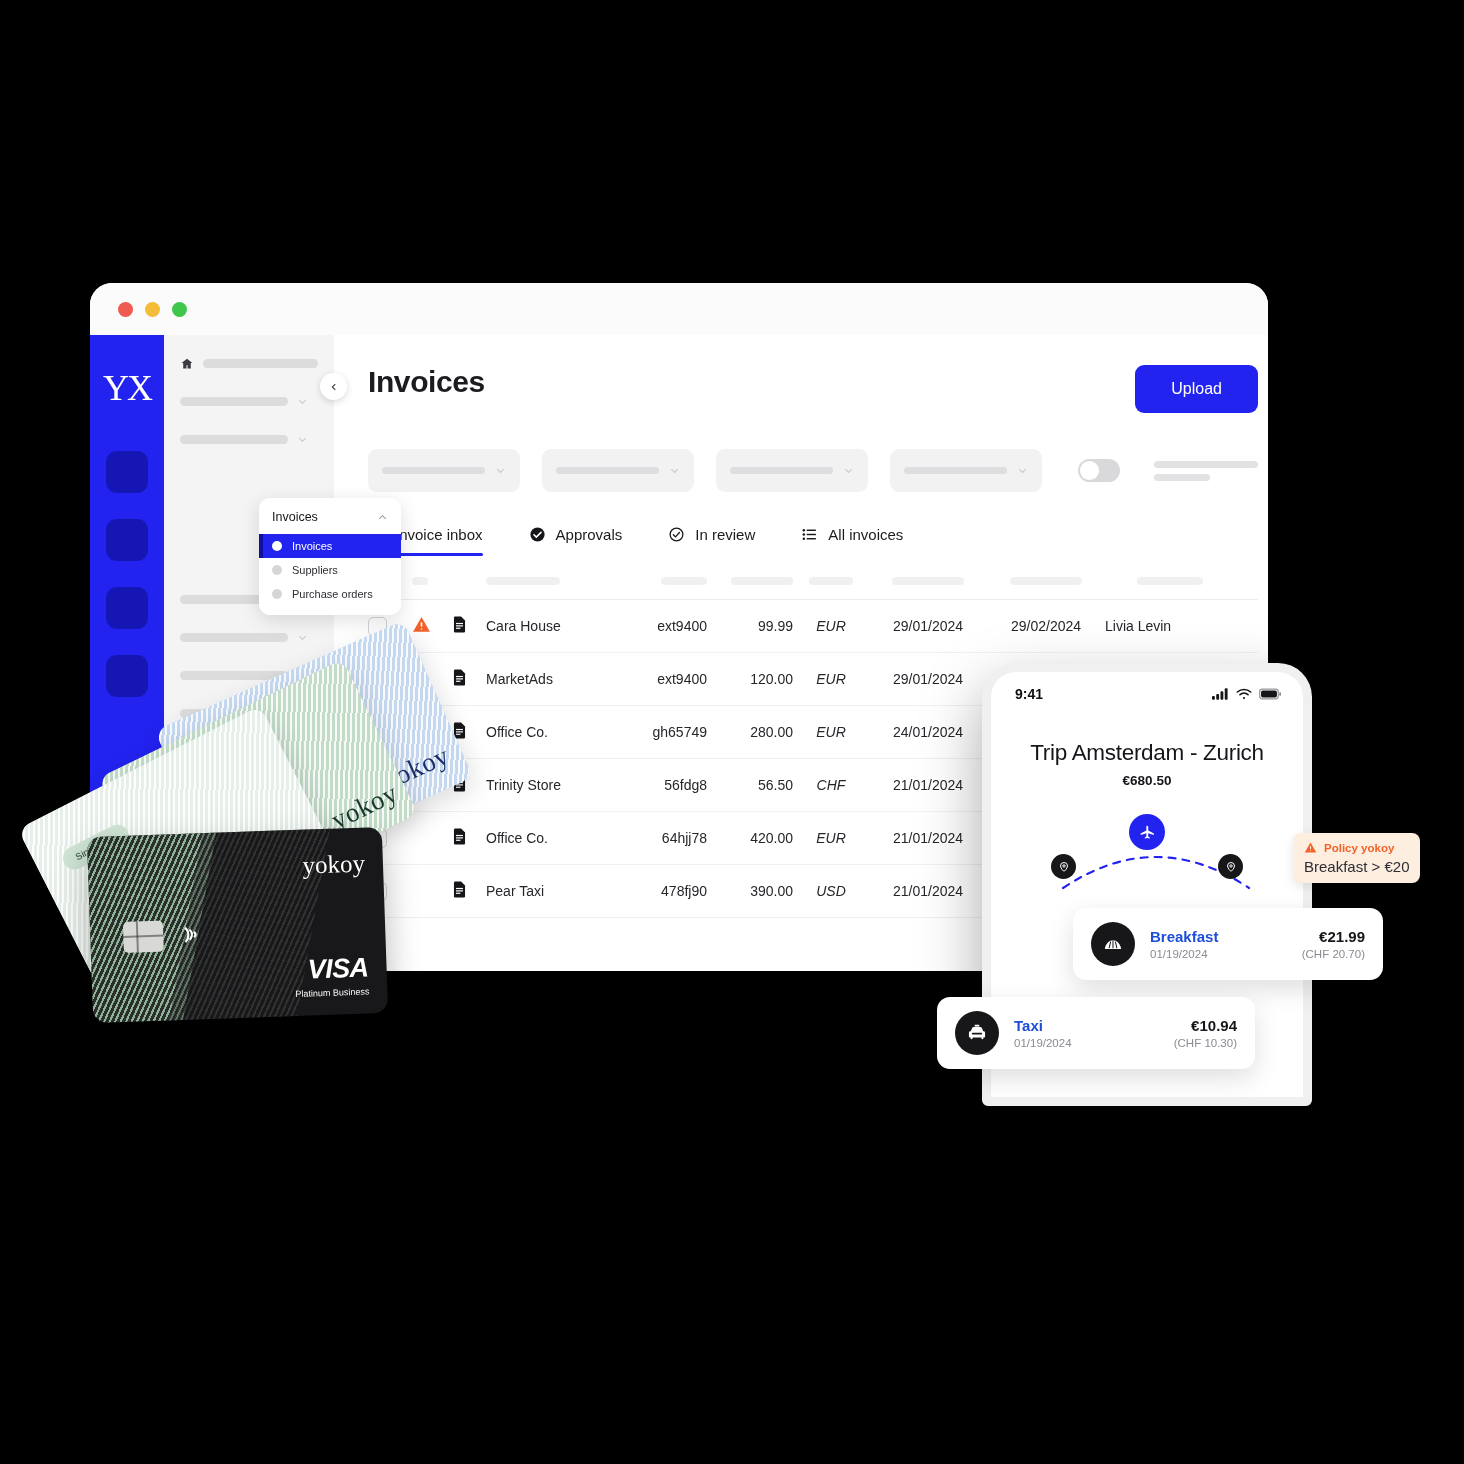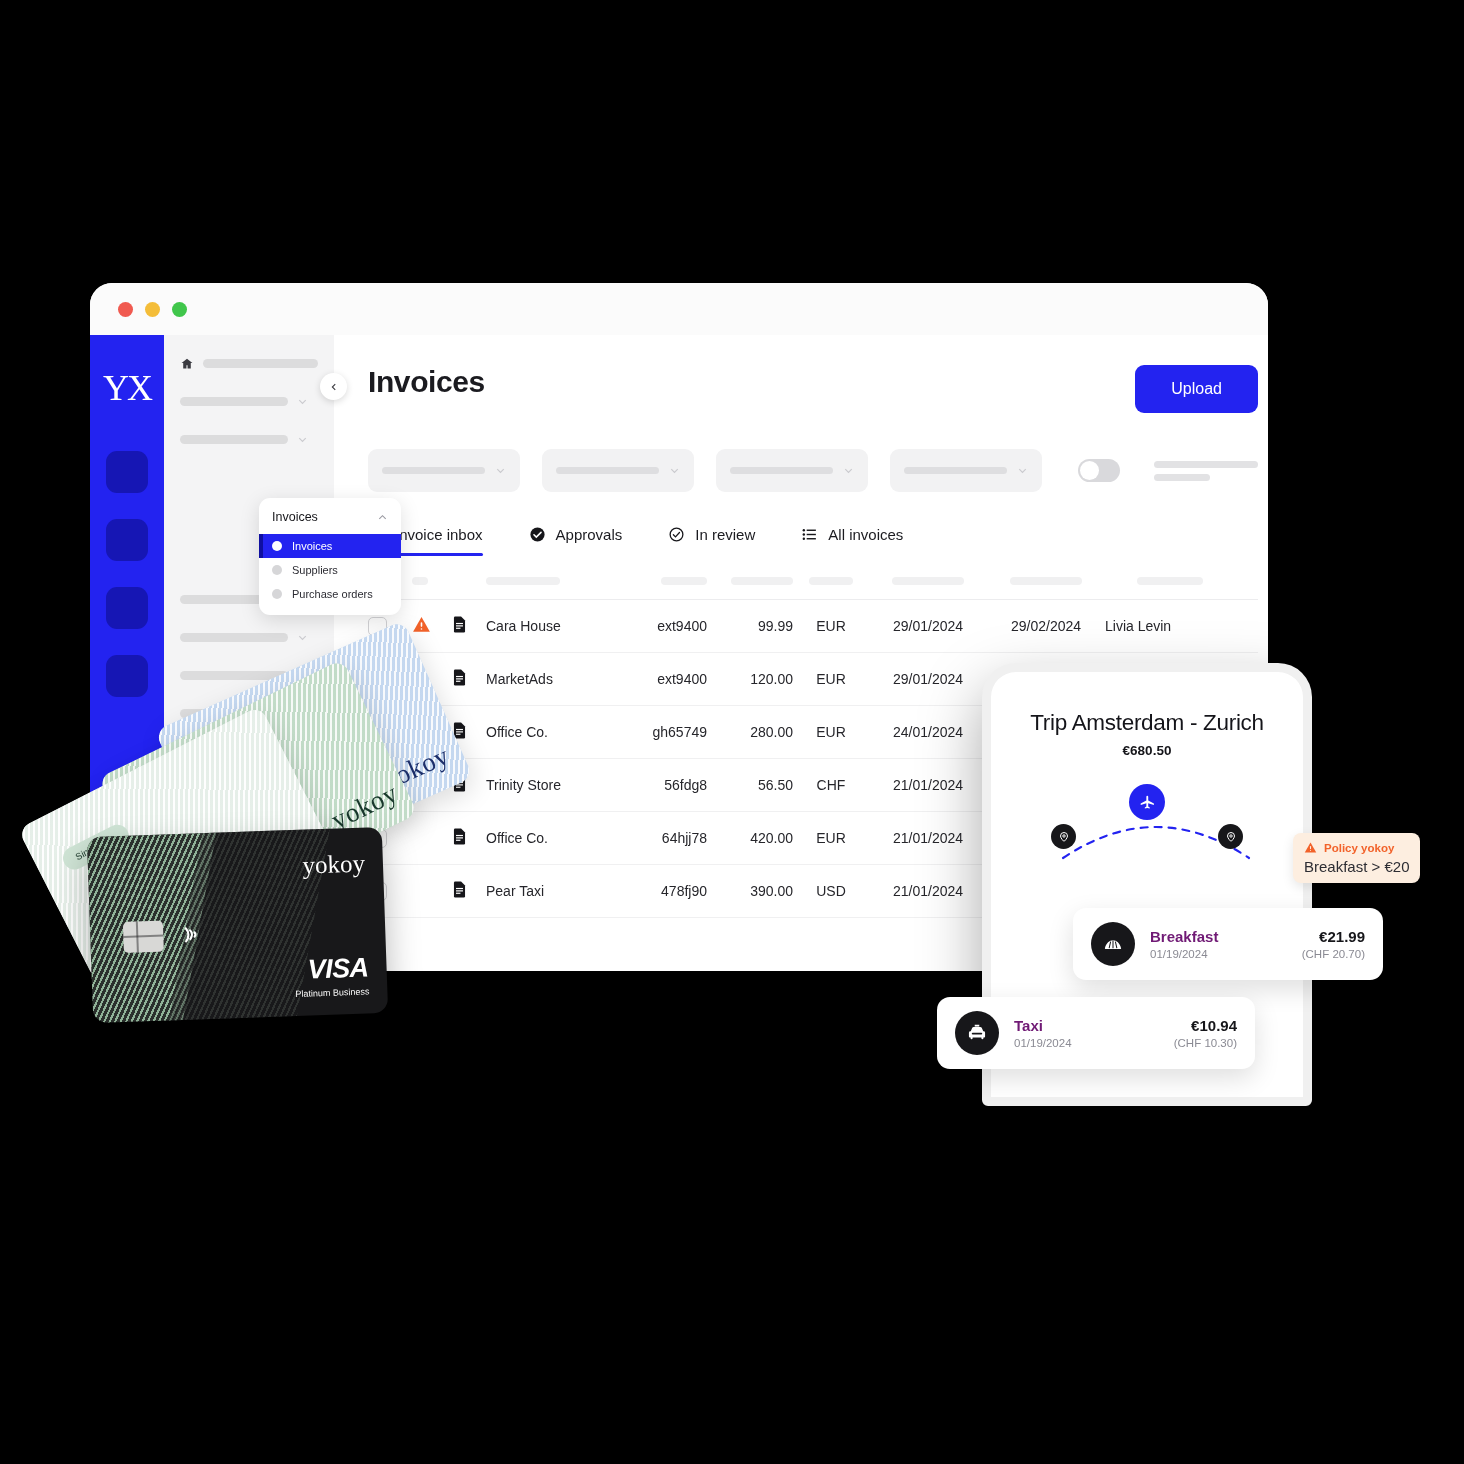--- a/index.html
+++ b/index.html
@@ -138,21 +138,21 @@
     display: flex; align-items: center; height: 53px;
     border-bottom: 1px solid #f0f0f1; font-size: 14px; color: #26262b;
   }
   .c-chk { width: 44px; flex: 0 0 44px; }
   .chkbox { width: 19px; height: 19px; border: 1.6px solid #d3d3d6; border-radius: 5px; }
   .c-warn { width: 38px; flex: 0 0 38px; }
   .c-doc { width: 36px; flex: 0 0 36px; }
   .c-name { width: 125px; flex: 0 0 125px; }
   .c-ref { width: 96px; flex: 0 0 96px; text-align: right; }
   .c-amt { width: 86px; flex: 0 0 86px; text-align: right; }
-  .c-cur { width: 76px; flex: 0 0 76px; text-align: center; }
+  .c-cur { width: 76px; flex: 0 0 76px; text-align: center; font-style: italic; }
   .c-date { width: 118px; flex: 0 0 118px; text-align: center; }
   .c-due { width: 118px; flex: 0 0 118px; text-align: center; }
   .c-who { width: 130px; flex: 0 0 130px; text-align: left; }
 
   
   .cardfan { position: absolute; left: 30px; top: 640px; width: 440px; height: 430px; z-index: 20; }
   .pcard {
     position: absolute; width: 272px; height: 172px;
     border-radius: 13px; overflow: hidden;
     box-shadow: 0 10px 26px rgba(0,0,0,.13);
@@ -234,21 +234,21 @@
   .exp-card {
     position: absolute; background: #fff; border-radius: 13px;
     box-shadow: 0 9px 26px rgba(0,0,0,.13);
     display: flex; align-items: center; padding: 14px 18px; z-index: 30;
   }
   .exp-ico {
     width: 44px; height: 44px; border-radius: 50%; background: #17171a;
     display: flex; align-items: center; justify-content: center; flex: 0 0 44px;
   }
   .exp-mid { margin-left: 15px; flex: 1; }
-  .exp-name { font-size: 15px; font-weight: 700; color: #701a75; }
+  .exp-name { font-size: 15px; font-weight: 700; color: #1d4ed8; }
   .exp-date { font-size: 11.5px; color: #8a8a93; margin-top: 3px; }
   .exp-right { text-align: right; }
   .exp-amt { font-size: 15px; font-weight: 700; color: #16161a; }
   .exp-sub { font-size: 11.5px; color: #8a8a93; margin-top: 3px; }
 
   .policy {
     position: absolute; left: 1293px; top: 833px; z-index: 40;
     background: #fdeee0; border-radius: 8px; padding: 8px 11px;
     box-shadow: 0 4px 12px rgba(0,0,0,.10);
   }
@@ -624,20 +624,41 @@
           <path d="M11 8a6 6 0 010 8"></path>
           <path d="M15 10a3 3 0 010 4"></path>
       </svg>
       <div style="position:absolute; right:18px; top:22px; color:#fff; font-family:'Liberation Serif',serif; font-size:25px;">yokoy</div>
       <div style="position:absolute; right:18px; bottom:30px; color:#fff; font-size:27px; font-weight:700; font-style:italic; letter-spacing:-.5px;">VISA</div>
       <div style="position:absolute; right:18px; bottom:17px; color:#fff; font-size:9px;">Platinum Business</div>
     </div>
   </div>
 
   <div class="phone">
+    <div class="statusbar">
+      <span>9:41</span>
+      <span style="display:flex; align-items:center; gap:7px;">
+        <svg width="17" height="12" viewBox="0 0 18 12" fill="#16161a">
+          <rect x="0" y="8" width="3" height="4" rx="1"></rect>
+            <rect x="4.5" y="6" width="3" height="6" rx="1"></rect>
+          <rect x="9" y="3" width="3" height="9" rx="1"></rect>
+            <rect x="13.5" y="0" width="3" height="12" rx="1"></rect>
+        </svg>
+        <svg width="16" height="12" viewBox="0 0 24 18" fill="none" stroke="#16161a" stroke-width="2.4" stroke-linecap="round">
+          <path d="M2 6a15 15 0 0120 0"></path>
+            <path d="M6 10a9 9 0 0112 0"></path>
+            <circle cx="12" cy="15" r="1.6" fill="#16161a" stroke="none"></circle>
+        </svg>
+        <svg width="22" height="12" viewBox="0 0 26 13">
+          <rect x="0.8" y="0.8" width="22" height="11.4" rx="3.4" fill="none" stroke="#16161a" stroke-width="1.4" opacity=".45"></rect>
+          <rect x="2.4" y="2.4" width="18.8" height="8.2" rx="2.2" fill="#16161a"></rect>
+          <rect x="24" y="4.4" width="2" height="4.2" rx="1" fill="#16161a" opacity=".5"></rect>
+        </svg>
+      </span>
+    </div>
 
     <div class="trip-title">Trip Amsterdam - Zurich</div>
     <div class="trip-amt">€680.50</div>
 
     <div class="maparea">
       <svg width="330" height="100" viewBox="0 0 330 100" style="position:absolute; left:0; top:10px;">
         <path d="M72 72 Q165 10 258 72" stroke="#2323f0" stroke-width="2.2" fill="none" stroke-dasharray="7 7" stroke-linecap="round"></path>
       </svg>
       <div class="geo-pin" style="left:60px;">
         <svg width="12" height="12" viewBox="0 0 24 24" fill="none" stroke="#fff" stroke-width="2">

